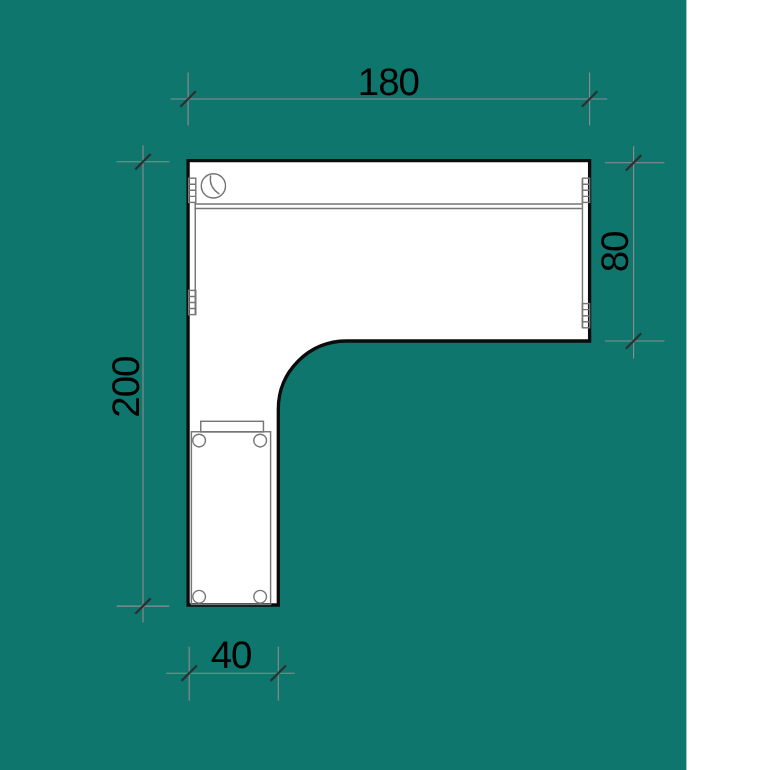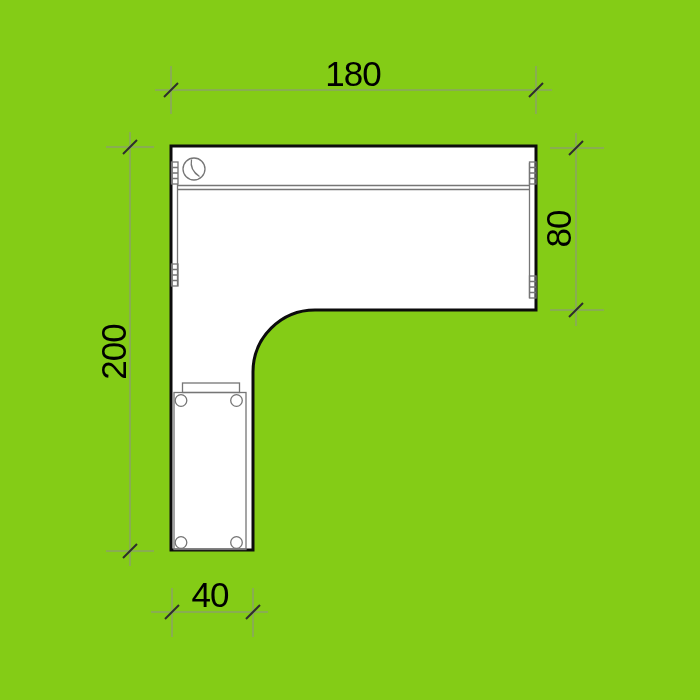--- a/index.html
+++ b/index.html
@@ -2,23 +2,23 @@
 <html><head>
 <meta charset="utf-8">
 <style>
   html, body {
     margin: 0;
     padding: 0;
     background: #ffffff;
   }
   .canvas {
     position: relative;
-    width: 700px;
+    width: 624px;
     height: 700px;
-    background: #84cc16;
+    background: #0f766e;
     overflow: hidden;
   }
   svg { display: block; }
   text.dim-label {
     font-family: "Liberation Sans", "DejaVu Sans", sans-serif;
     font-size: 35px;
     letter-spacing: -1px;
     fill: #000000;
     text-anchor: middle;
   }

